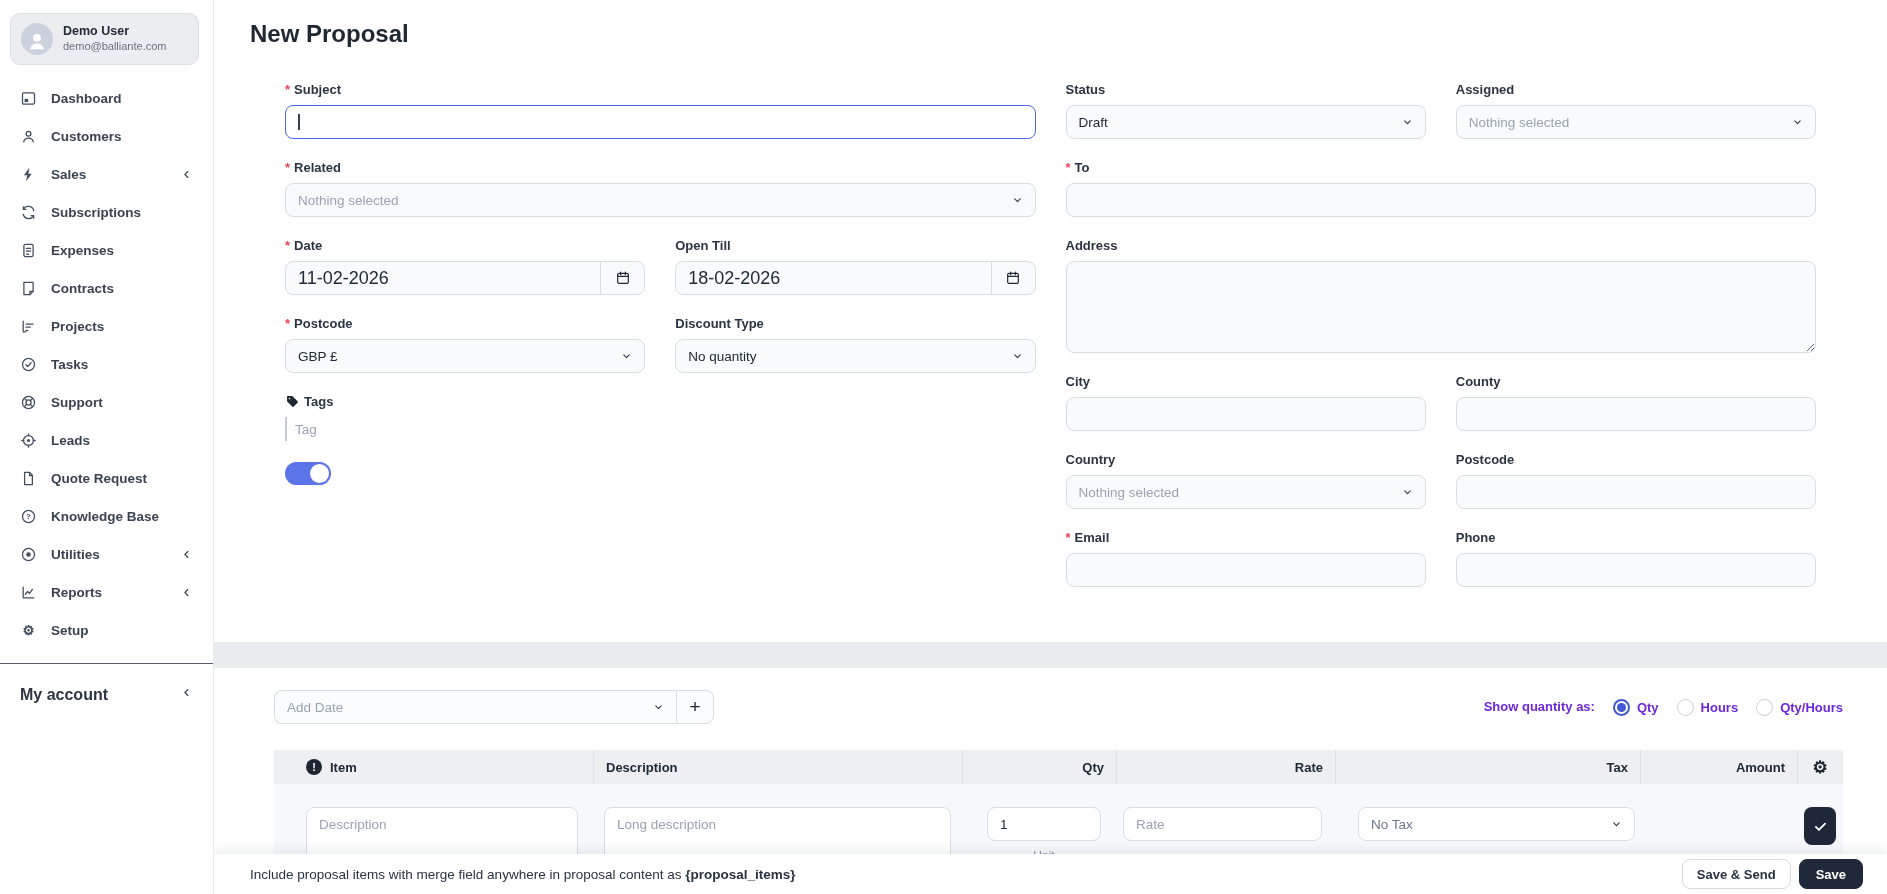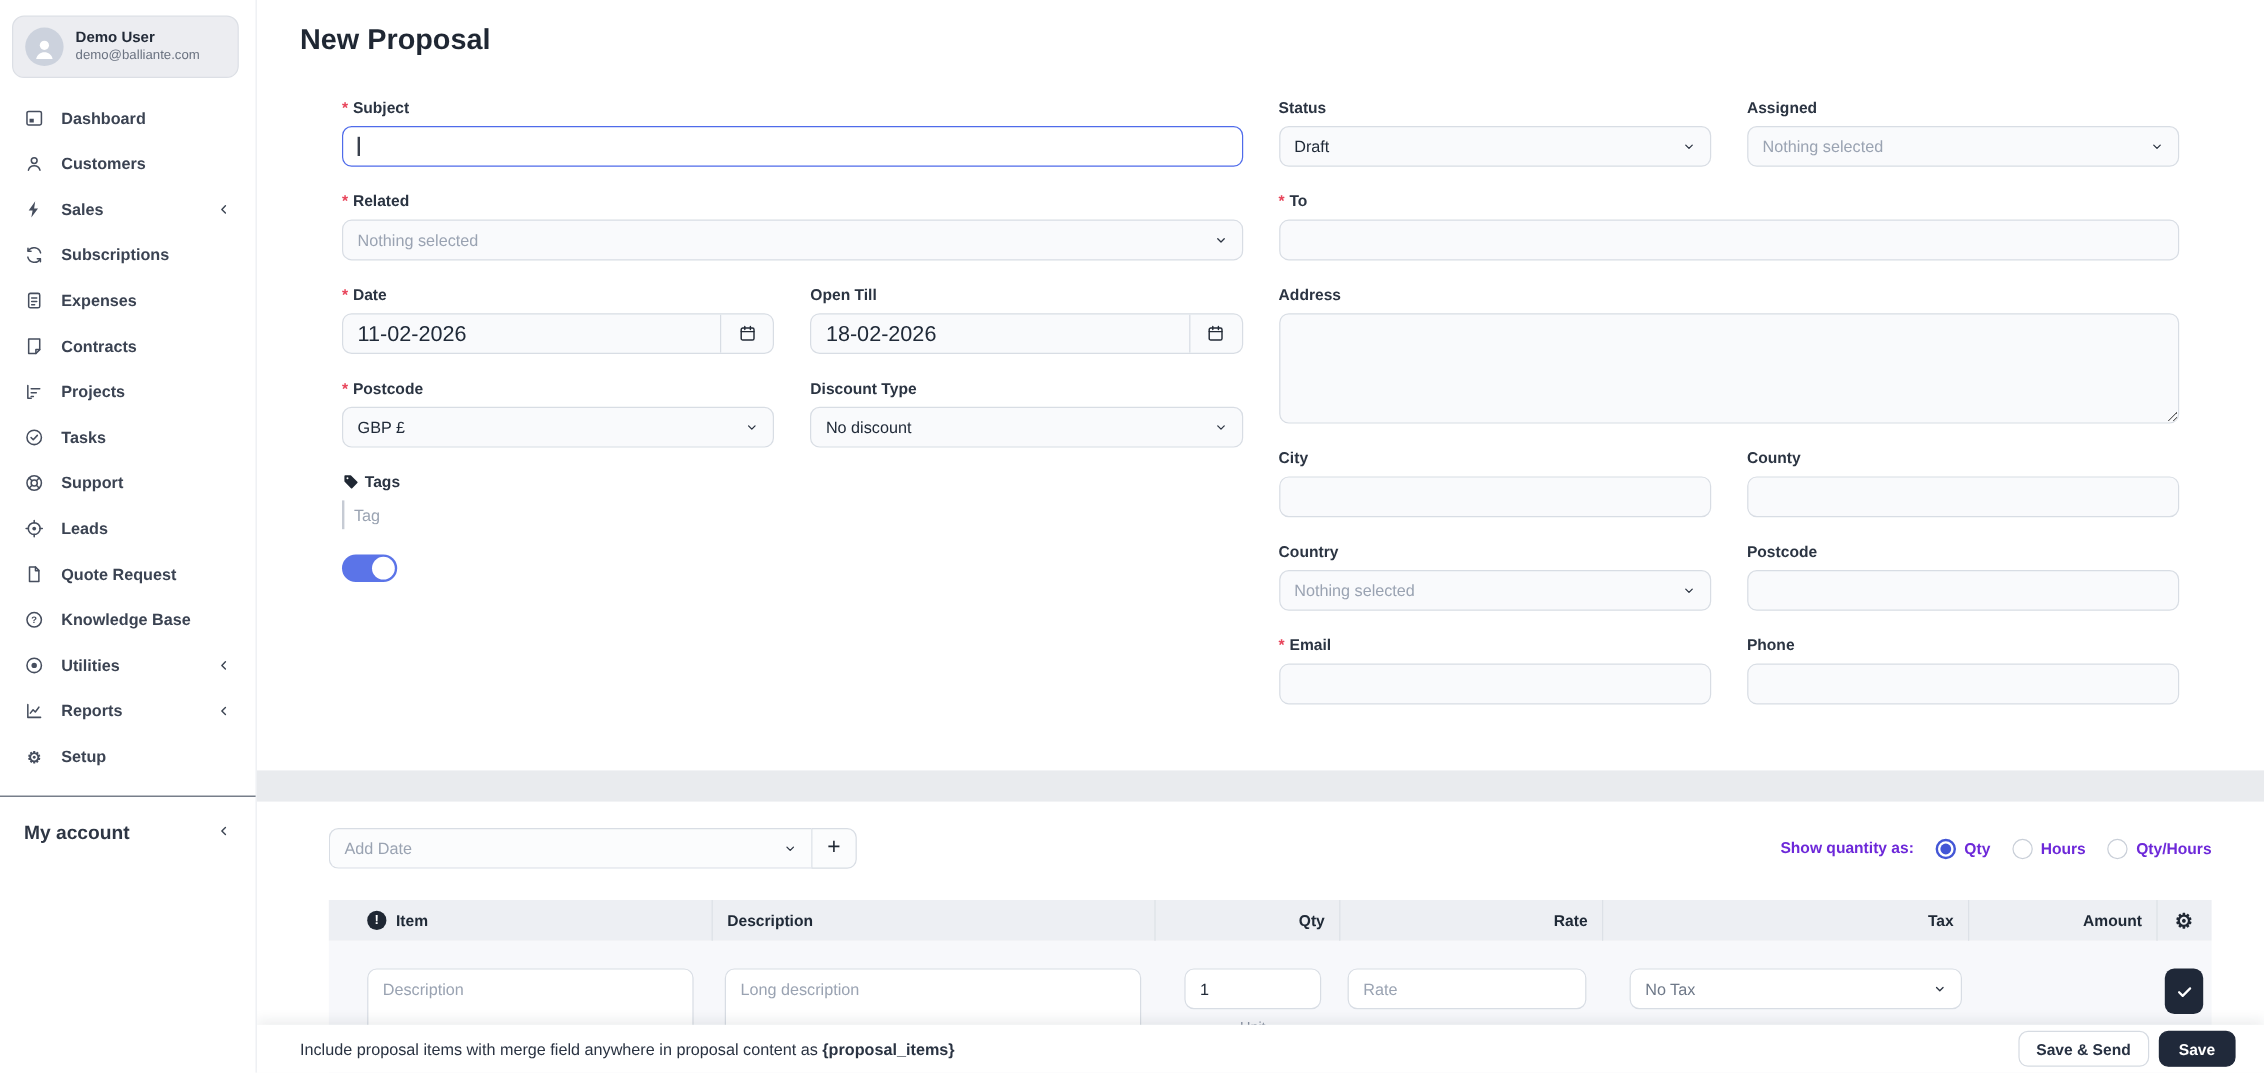--- a/index.html
+++ b/index.html
@@ -517,21 +517,21 @@
                     <use href="#chev-down"></use>
                   </svg>
                 </span>
             </div>
           </div>
           <div class="field">
             <div class="field-label">
               <span>Discount Type</span>
             </div>
             <div class="input select">
-              <span class="select-value">No discount</span>
+              <span class="select-value">No quantity</span>
               <span class="dd">
                   <svg>
                     <use href="#chev-down"></use>
                   </svg>
                 </span>
             </div>
           </div>
         </div>
 
         <div class="field">

